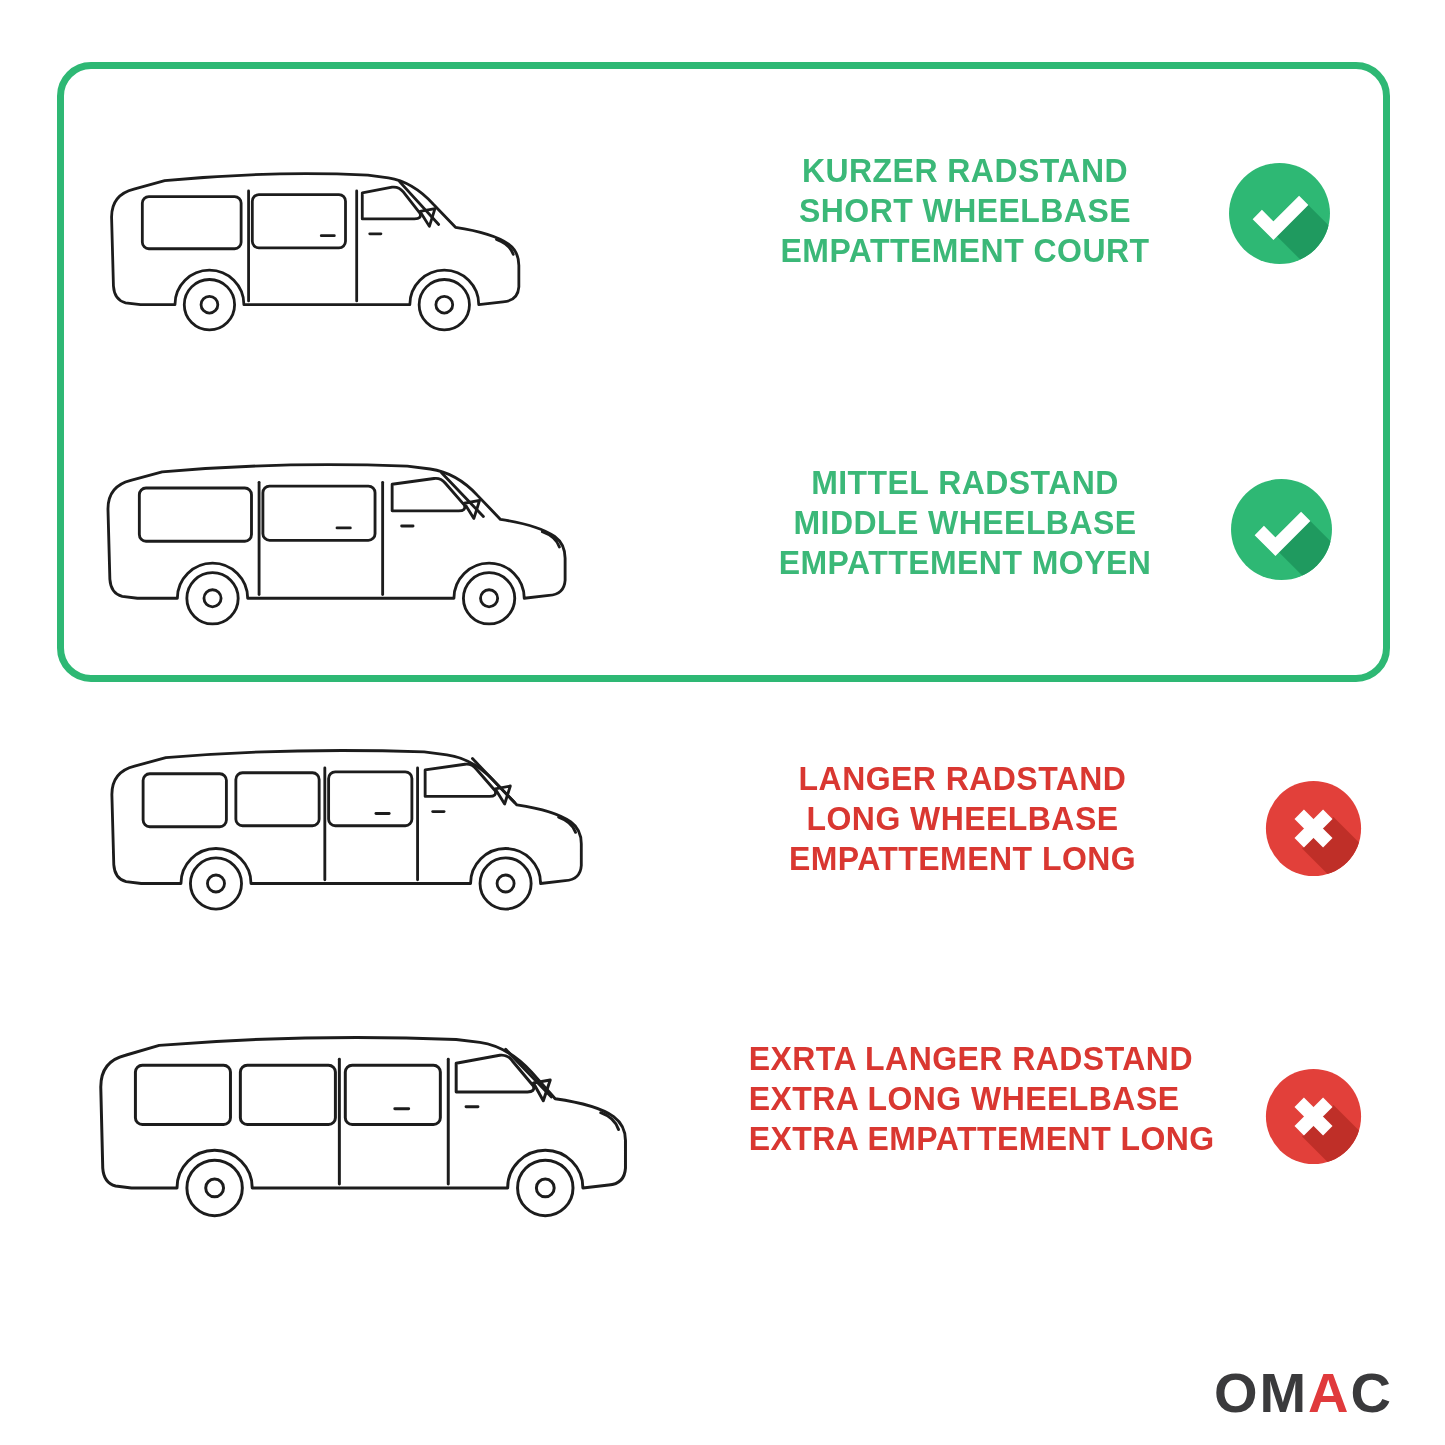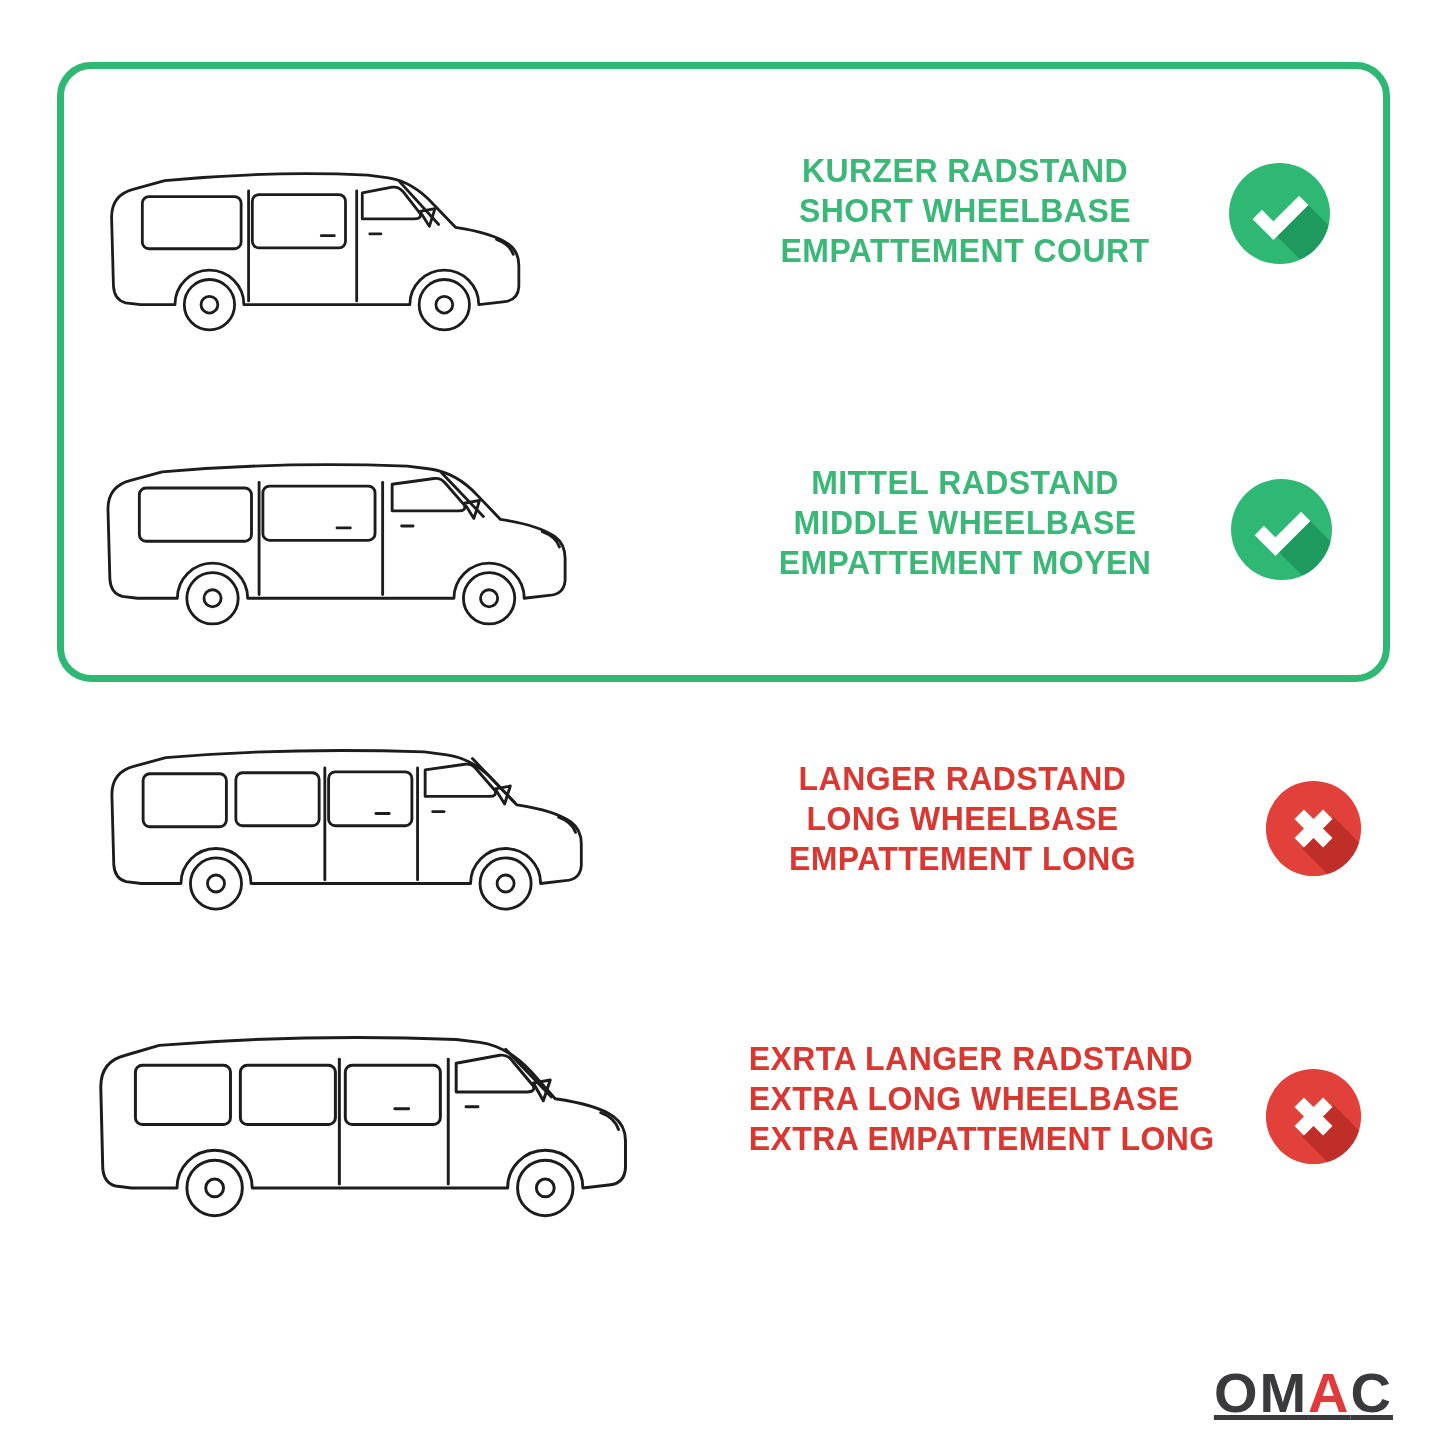--- a/index.html
+++ b/index.html
@@ -24,21 +24,21 @@
     letter-spacing:.5px; transform:scaleX(.94); transform-origin:50% 50%;
     white-space:nowrap;
   }
   .caption.green { color:#3bb878; }
   .caption.red   { color:#d93731; }
   .badge { position:absolute; }
   .badge svg { display:block; width:100%; height:100%; }
   .logo {
     position:absolute; right:52px; bottom:20px;
     font-weight:700; font-size:56px; letter-spacing:2px;
-    color:#3a3a3c; white-space:nowrap;text-decoration:underline;
+    color:#3a3a3c; white-space:nowrap;
   }
   .logo .logo-red { color:#e03a3c; }
 </style>
 </head>
 <body>
 
 <div class="frame"></div>
 
 <div class="van" style="left:92px; top:122px; width:466px;">
   <svg viewBox="0 0 500 235">

